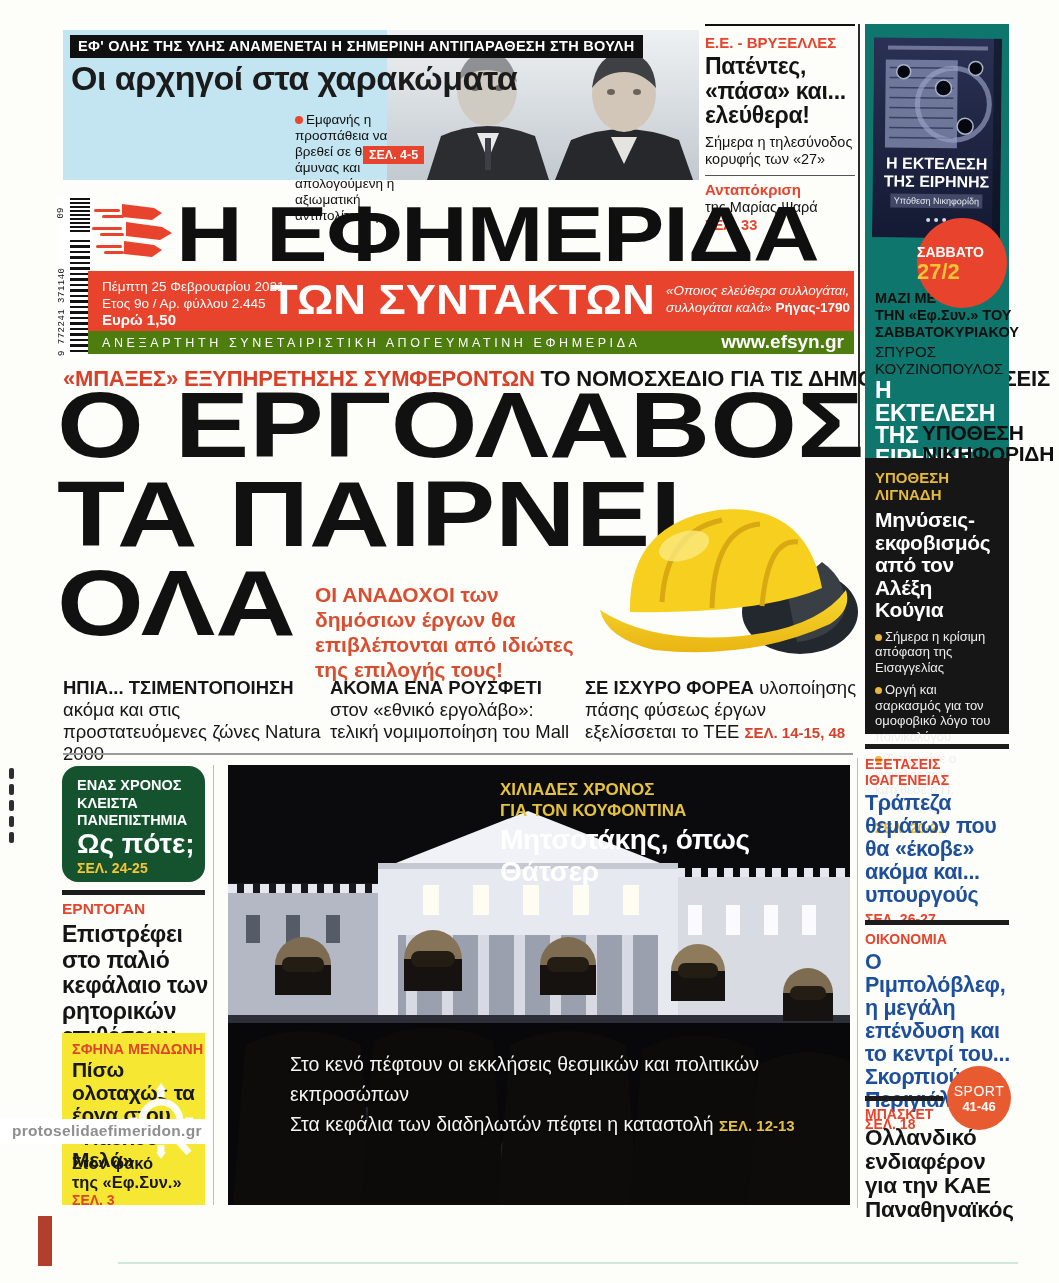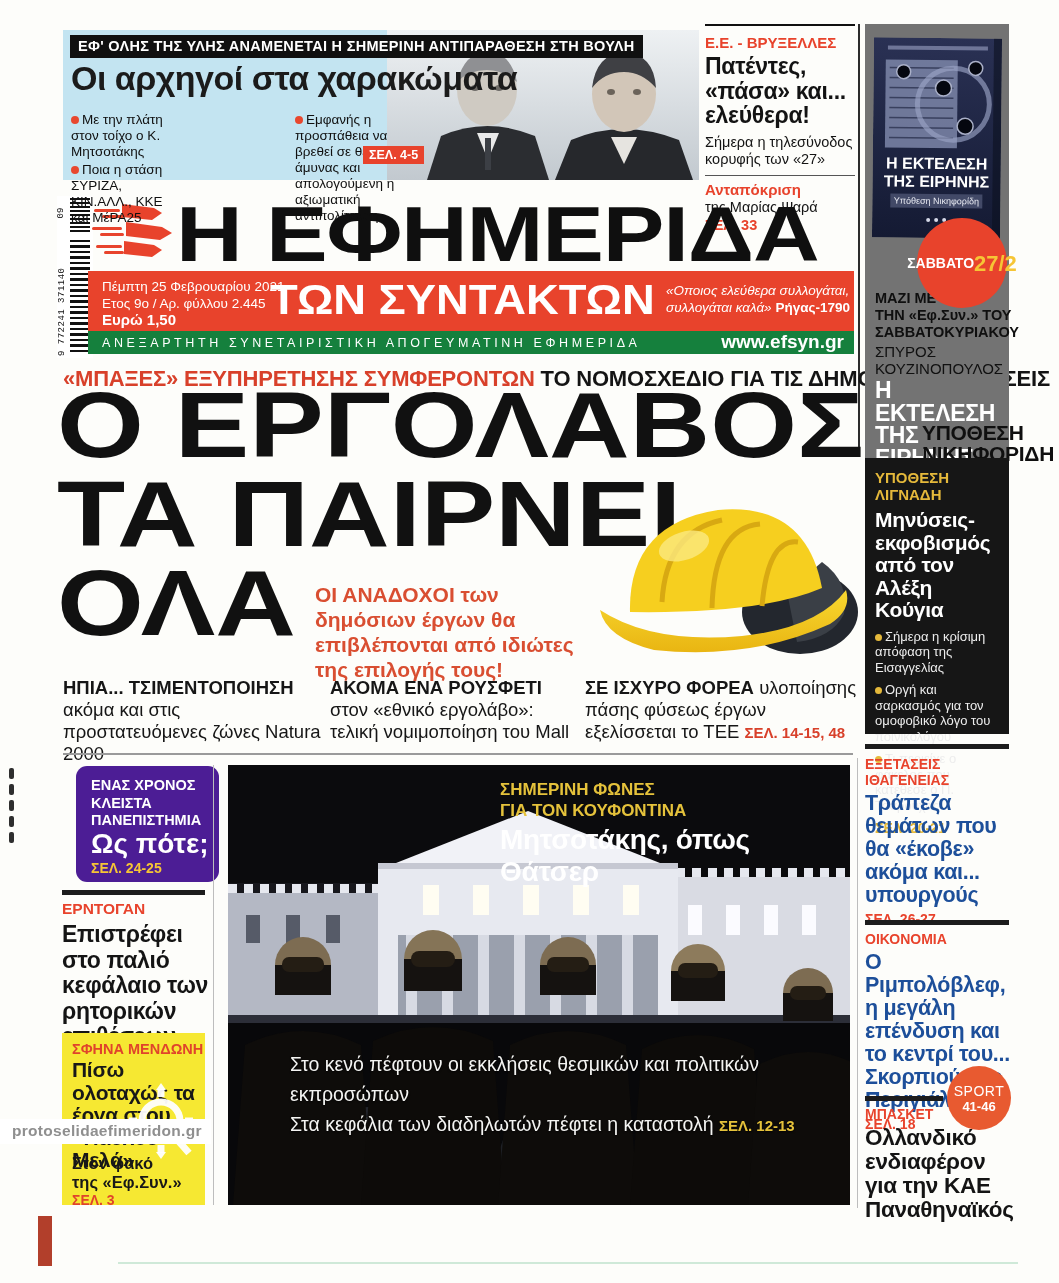--- a/index.html
+++ b/index.html
@@ -48,41 +48,41 @@
   .logo-text{left:176px;top:190px;font-size:77px;font-weight:bold;color:#0f0f0f;letter-spacing:-1px;
              transform:scaleX(1.2);transform-origin:left top;white-space:nowrap;}
   .redband{left:88px;top:271px;width:766px;height:60px;background:#e8432c;color:#fff;}
   .rb-date1{left:14px;top:8px;font-size:13.5px;}
   .rb-date2{left:14px;top:25px;font-size:13.5px;}
   .rb-price{left:14px;top:40px;font-size:15px;font-weight:bold;}
   .rb-title{left:182px;top:5px;font-size:42px;font-weight:bold;letter-spacing:0;
             transform:scaleX(1.08);transform-origin:left top;white-space:nowrap;}
   .rb-motto{left:578px;top:11px;font-size:13.5px;line-height:17px;font-style:italic;}
   .rb-motto b{font-style:normal;}
-  .blackband{left:88px;top:331px;width:766px;height:23px;background:#15803d;color:#fff;}
+  .blackband{left:88px;top:331px;width:766px;height:23px;background:#4d7c0f;color:#fff;}
   .bb-tagline{left:14px;top:5px;font-size:12.5px;letter-spacing:3.6px;white-space:nowrap;}
   .bb-site{right:10px;top:0px;font-size:19px;font-weight:bold;}
   .rule-right-top{left:858px;top:24px;width:2px;height:424px;background:#2c2c2c;}
 
   
   .lead-kicker{left:63px;top:366px;font-size:22px;font-weight:bold;letter-spacing:-.2px;white-space:nowrap;}
   .lead-kicker .red{color:#d8402a;}
   .lead-headline{left:57px;top:381px;font-size:93px;line-height:89px;font-weight:bold;color:#111;
                  letter-spacing:0;transform:scaleX(1.2);transform-origin:left top;white-space:nowrap;}
   .deck{left:315px;top:582px;width:270px;font-size:21px;font-weight:bold;color:#d94e31;line-height:25px;}
   .helmet{left:592px;top:462px;width:268px;height:210px;}
   .substory{top:677px;font-size:18.5px;line-height:22px;color:#161616;}
   .sub1{left:63px;width:258px;}
   .sub2{left:330px;width:242px;}
   .sub3{left:585px;width:272px;}
   .substory .pageref{color:#d8402a;font-weight:bold;font-size:15px;}
   .hr-main{left:63px;top:753px;width:790px;height:1.5px;background:#9a9a9a;}
 
   
-  .unibox{left:76px;top:766px;width:143px;height:116px;background:#4c1d95;border-radius:11px;color:#fff;}
+  .unibox{left:62px;top:766px;width:143px;height:116px;background:#14532d;border-radius:16px;color:#fff;}
   .uni-kicker{left:15px;top:11px;font-size:14.5px;font-weight:bold;line-height:17.5px;}
   .uni-headline{left:15px;top:62px;font-size:28px;font-weight:bold;}
   .uni-page{left:15px;top:94px;font-size:14px;font-weight:bold;color:#f6c535;}
   .divider{background:#1c1c1c;height:5px;}
   .div-erdogan{left:62px;top:890px;width:143px;}
   .story-kicker{color:#e8432c;font-weight:bold;font-size:15.5px;}
   .erdogan{left:62px;top:900px;width:155px;}
   .erdogan-headline{font-size:23px;font-weight:bold;line-height:25.5px;color:#141414;margin-top:4px;letter-spacing:-.3px;}
   .story-page{color:#e8432c;font-weight:bold;font-size:14px;margin-top:4px;}
   .mendoni{left:62px;top:1033px;width:143px;height:172px;background:#f6e832;}
@@ -99,24 +99,24 @@
   .photo{left:228px;top:765px;width:622px;height:440px;background:#0a0a0c;overflow:hidden;}
   .photo-kicker{left:272px;top:15px;color:#e5c23b;font-size:17px;font-weight:bold;line-height:20.5px;z-index:5;}
   .photo-headline{left:272px;top:59px;color:#fff;font-size:28px;font-weight:bold;letter-spacing:-.3px;z-index:5;}
   .photo-caption{left:62px;top:284px;width:556px;color:#f4f4f2;font-size:19.5px;line-height:30px;z-index:5;
                  text-shadow:0 1px 2px rgba(0,0,0,.8);}
   .photo-caption .pageref{color:#e5c23b;font-weight:bold;font-size:15px;}
   .rule-photo-left{left:213px;top:765px;width:1px;height:440px;background:#bdbdbd;}
   .rule-photo-right{left:857px;top:758px;width:1px;height:450px;background:#bdbdbd;}
 
   
-  .bluebox{left:865px;top:24px;width:144px;height:436px;background:#737373;}
+  .bluebox{left:865px;top:24px;width:144px;height:436px;background:#0f766e;}
   .cover{left:8px;top:14px;width:128px;height:200px;transform:rotate(.6deg);}
   .sat-badge{left:52px;top:194px;width:90px;height:90px;border-radius:50%;background:#e8432c;z-index:3;
-             display:flex;align-items:center;justify-content:center;}
+             display:flex;flex-direction:column;justify-content:center;}
   .sat-badge .l1{color:#fff;font-weight:bold;font-size:14px;}
   .sat-badge .l2{color:#f6c535;font-weight:bold;font-size:22px;line-height:23px;}
   .with-text{left:10px;top:266px;font-size:14.5px;font-weight:bold;line-height:17px;color:#0f0f0f;}
   .bp-author{left:10px;top:320px;font-size:15px;line-height:16.5px;color:#101010;}
   .bp-title{left:10px;top:355px;font-size:23px;font-weight:bold;line-height:22.5px;color:#ffffff;letter-spacing:-.3px;}
   .bp-subtitle{left:10px;top:398px;font-size:21px;font-weight:bold;line-height:21px;color:#0f0f0f;letter-spacing:-.3px;margin-left:47px;}
   .lignadis{left:865px;top:458px;width:144px;height:276px;background:#161616;box-sizing:border-box;padding:11px 10px;}
   .lig-kicker{color:#e5b93b;font-weight:bold;font-size:15px;line-height:17px;width:100px;}
   .lig-headline{color:#fff;font-weight:bold;font-size:21px;line-height:22.5px;margin-top:6px;letter-spacing:-.3px;}
   .lig-bullet{color:#ededed;font-size:13px;line-height:15.5px;margin-top:7px;}
@@ -142,24 +142,20 @@
   svg text{font-family:"Liberation Sans",sans-serif;}
 </style>
 </head>
 <body>
 
 <div class="page">
 
   <div class="abs banner">
     <div class="abs banner-kicker">ΕΦ' ΟΛΗΣ ΤΗΣ ΥΛΗΣ ΑΝΑΜΕΝΕΤΑΙ Η ΣΗΜΕΡΙΝΗ ΑΝΤΙΠΑΡΑΘΕΣΗ ΣΤΗ ΒΟΥΛΗ</div>
     <div class="abs banner-headline">Οι αρχηγοί στα χαρακώματα</div>
-    <div class="abs bcol bcol1">
-      <div class="bitem"><span class="dot"></span><span>Με την πλάτη στον τοίχο ο Κ. Μητσοτάκης</span></div>
-      <div class="bitem"><span class="dot"></span><span>Ποια η στάση ΣΥΡΙΖΑ, ΚΙΝ.ΑΛΛ., ΚΚΕ και ΜέΡΑ25</span></div>
-    </div>
     <div class="abs bcol bcol3">
       <div class="bitem"><span class="dot"></span><span>Εμφανής η προσπάθεια να βρεθεί σε θέση άμυνας και απολογούμενη η αξιωματική αντιπολίτευση</span></div>
     </div>
     <div class="abs sel45">ΣΕΛ. 4-5</div>
     <svg class="abs leaders" viewBox="0 0 312 150">
       <defs>
         <linearGradient id="lgbg" x1="0" y1="0" x2="0" y2="1">
           <stop offset="0" stop-color="#eef1f3"></stop>
             <stop offset="1" stop-color="#c2c9cf"></stop>
         </linearGradient>
@@ -398,21 +394,21 @@
         </g>
         <g transform="translate(580,0)">
           <path d="M-60,440 L-50,300 Q0,274 50,300 L60,440 Z" fill="#0e0c0a"></path>
           <circle cx="0" cy="228" r="25" fill="#7d6c52"></circle>
           <rect x="-25" y="228" width="50" height="28" fill="#151210"></rect>
           <rect x="-18" y="221" width="36" height="14" rx="7" fill="#241d14"></rect>
         </g>
       </g>
     </svg>
     <div class="abs photo-kicker">
-      <div>ΣΗΜΕΡΙΝΗ ΦΩΝΕΣ</div>
+      <div>ΧΙΛΙΑΔΕΣ ΧΡΟΝΟΣ</div>
       <div>ΓΙΑ ΤΟΝ ΚΟΥΦΟΝΤΙΝΑ</div>
     </div>
     <div class="abs photo-headline">Μητσοτάκης, όπως Θάτσερ</div>
     <div class="abs photo-caption">
       <div>Στο κενό πέφτουν οι εκκλήσεις θεσμικών και πολιτικών εκπροσώπων</div>
       <div><span>Στα κεφάλια των διαδηλωτών πέφτει η καταστολή</span>
         <span class="pageref">ΣΕΛ. 12-13</span></div>
     </div>
   </div>
 

